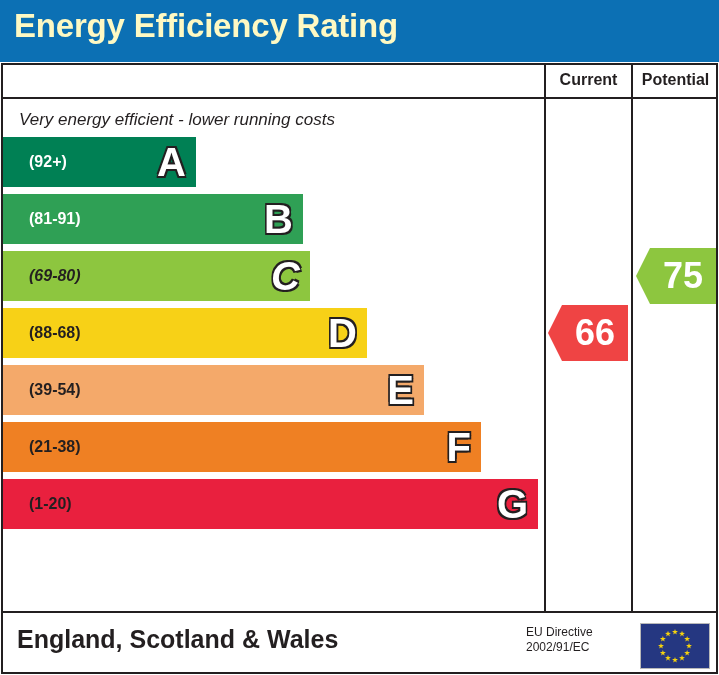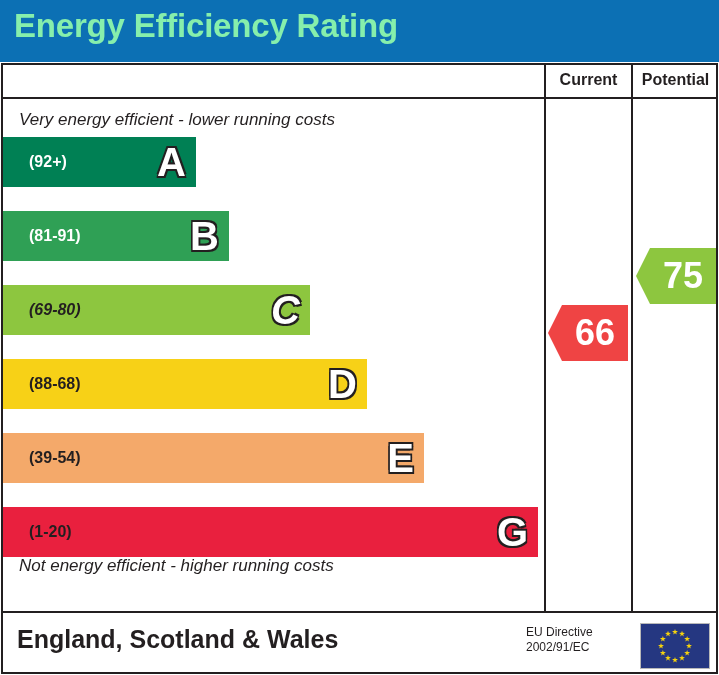--- a/index.html
+++ b/index.html
@@ -30,21 +30,21 @@
     height: 62px;
     background: #0c70b4;
     box-sizing: border-box;
   }
   .epc-header-title {
     position: absolute;
     left: 14px;
     top: 7px;
     font-size: 33px;
     font-weight: bold;
-    color: #86efac;
+    color: #fef9c3;
     letter-spacing: -0.2px;
     white-space: nowrap;
   }
 
   
   .table-frame {
     position: absolute;
     left: 1px;
     top: 63px;
     width: 717px;
@@ -109,21 +109,21 @@
 
   .bands {
     position: absolute;
     left: 0;
     top: 38px;
     width: 541px;
   }
   .band {
     position: relative;
     height: 50px;
-    margin-bottom: 24px;
+    margin-bottom: 7px;
     box-sizing: border-box;
   }
   .band-range {
     position: absolute;
     left: 26px;
     top: 50%;
     transform: translateY(-50%);
     font-size: 16px;
     font-weight: bold;
     white-space: nowrap;
@@ -222,43 +222,46 @@
     <div class="col-div potential"></div>
 
     <div class="chart-area">
       <div class="caption top">Very energy efficient - lower running costs</div>
 
       <div class="bands" id="bands-container">
           <div class="band" style="width: 193px; background: rgb(0, 128, 84);">
             <span class="band-range" style="color: rgb(255, 255, 255);">(92+)</span>
             <span class="band-letter">A</span>
           </div>
-          <div class="band" style="width: 226px; background: rgb(47, 160, 85);">
+          <div class="band" style="width: 300px; background: rgb(47, 160, 85);">
             <span class="band-range" style="color: rgb(255, 255, 255);">(81-91)</span>
             <span class="band-letter">B</span>
           </div>
           <div class="band" style="width: 307px; background: rgb(141, 198, 63); font-style: italic;">
             <span class="band-range" style="color: rgb(35, 31, 32);">(69-80)</span>
             <span class="band-letter">C</span>
           </div>
           <div class="band" style="width: 364px; background: rgb(247, 209, 23);">
             <span class="band-range" style="color: rgb(35, 31, 32);">(88-68)</span>
             <span class="band-letter">D</span>
           </div>
           <div class="band" style="width: 421px; background: rgb(244, 169, 106);">
             <span class="band-range" style="color: rgb(35, 31, 32);">(39-54)</span>
             <span class="band-letter">E</span>
           </div>
+          <div class="band" style="width: 478px; background: rgb(239, 128, 35);">
+            <span class="band-range" style="color: rgb(35, 31, 32);">(21-38)</span>
+            <span class="band-letter">F</span>
+          </div>
           <div class="band" style="width: 535px; background: rgb(233, 32, 62);">
             <span class="band-range" style="color: rgb(35, 31, 32);">(1-20)</span>
             <span class="band-letter">G</span>
           </div>
         </div>
 
-      <div class="caption bottom">Not energy efficient - higher running costs</div>
     </div>
 
     <div id="markers">
         <div class="rating-marker" style="background: #ef4444; left: 545px; width: 80px; top: 240px;">66</div>
         <div class="rating-marker" style="background: rgb(141, 198, 63); left: 633px; width: 80px; top: 183px;">75</div>
       </div>
   </div>
 
   <div class="footer">
     <div class="footer-region">England, Scotland &amp; Wales</div>

